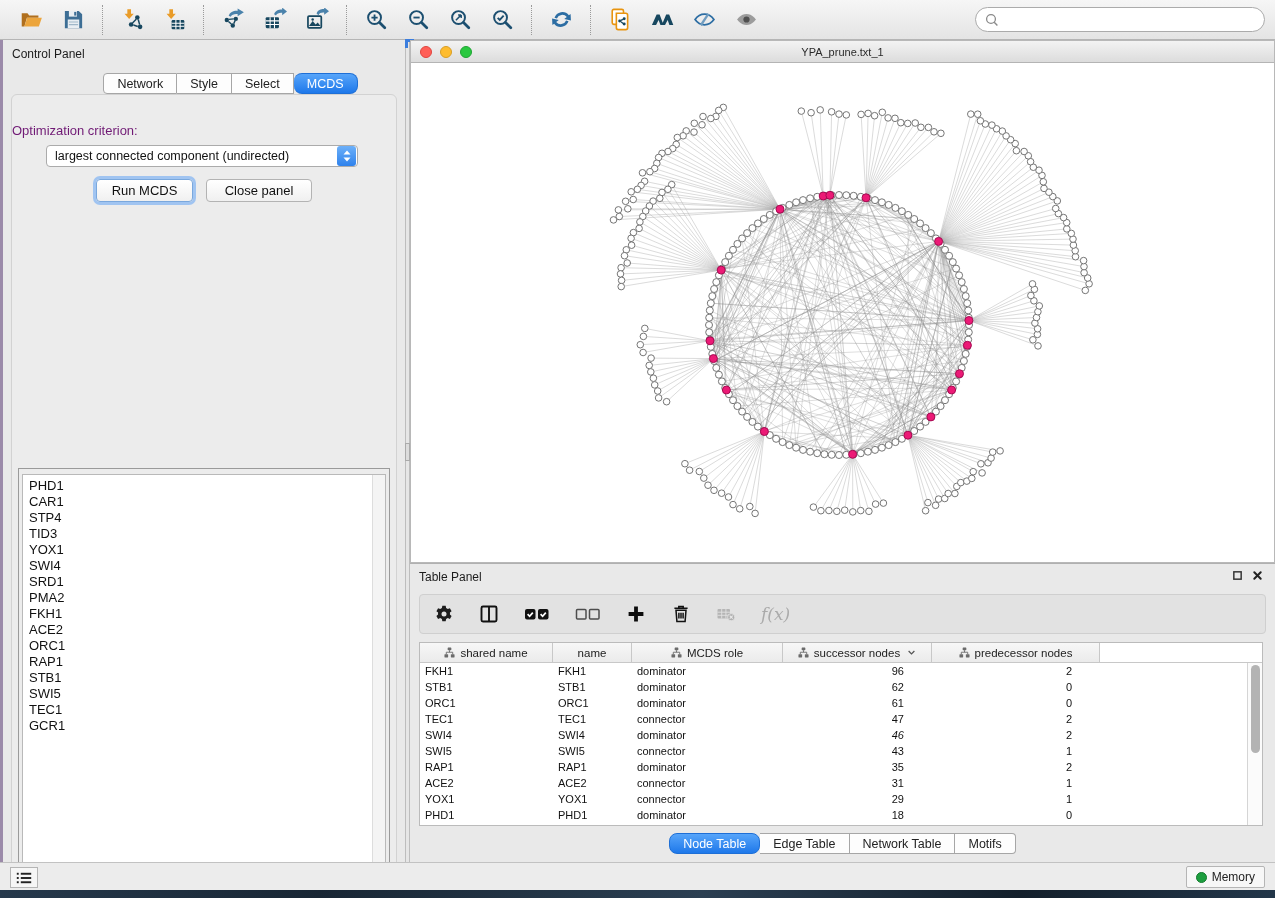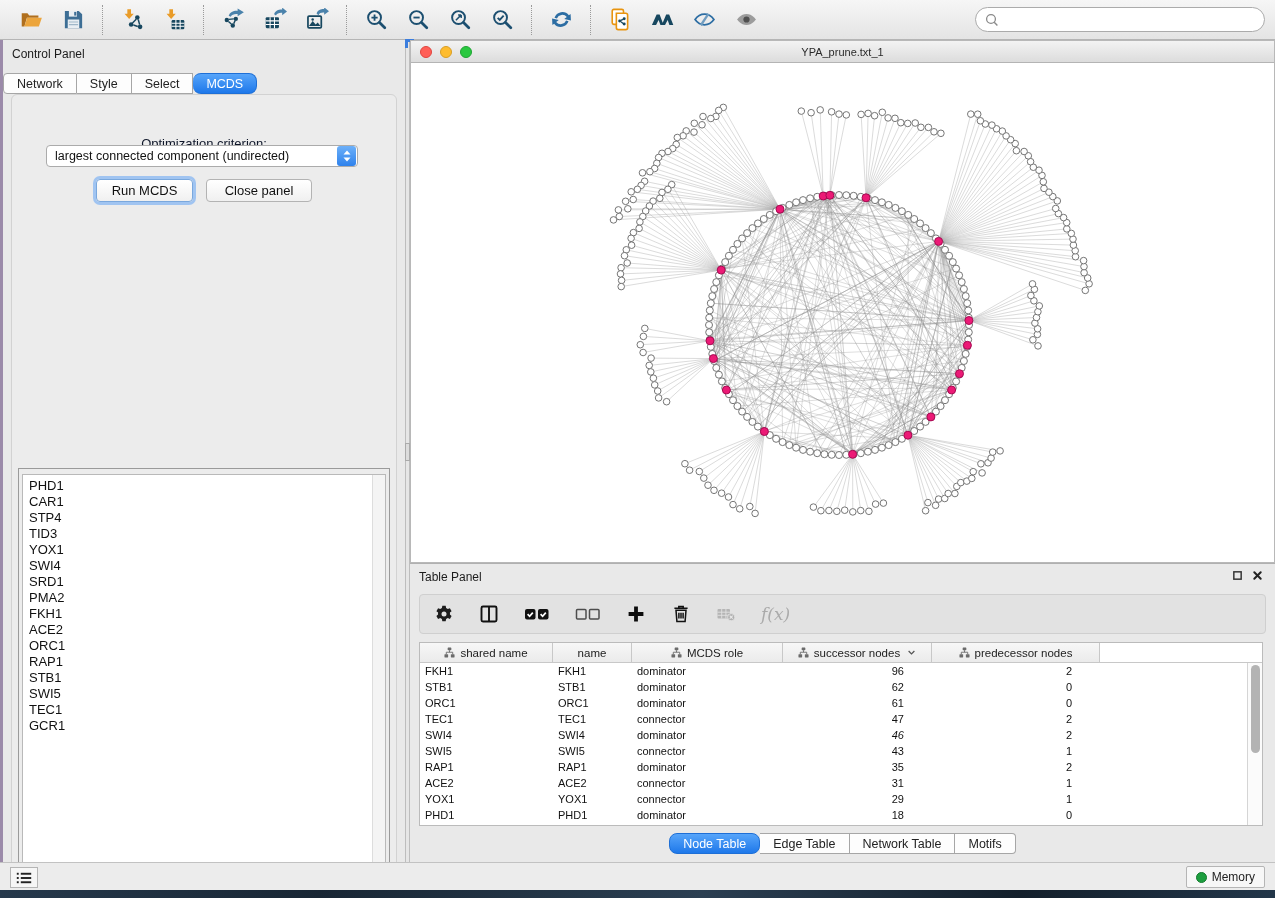--- a/index.html
+++ b/index.html
@@ -30,29 +30,29 @@
   .memory-btn { position:absolute; right:10px; top:3px; height:22px; background:#f7f7f7; border:1px solid #b5b5b5;
     border-radius:2px; display:flex; align-items:center; gap:5px; padding:0 9px; font-size:12px; }
   .memory-dot { width:11px; height:11px; border-radius:50%; background:#1d9e3f; border:1px solid #117a2c; }
 
   
   .control-panel { position:absolute; left:3px; top:40px; width:456px; height:822px; background:#e9e9e9; border-right:1px solid #ababab; }
   .cp-header { position:absolute; left:0; top:0; width:100%; height:28px; display:flex; align-items:center; }
   .panel-title { font-size:12px; color:#1c1c1c; padding-left:9px; }
   .win-icons { margin-left:auto; display:flex; gap:9px; padding-right:12px; }
   .win-icons svg { width:11px; height:11px; }
-  .cp-tabs { position:absolute; left:0; top:33px; width:100%; display:flex; }
+  .cp-tabs { position:absolute; left:0; top:33px; width:100%; display:flex; justify-content:center; }
   .seg-tab { height:21px; padding:0 13px; display:flex; align-items:center; background:#fdfdfd; border:1px solid #a6a6a6;
     border-left:none; font-size:12.5px; color:#222; }
   .seg-tab:first-child { border-left:1px solid #a6a6a6; border-radius:4px 0 0 4px; }
   .seg-tab:last-child { border-radius:0 4px 4px 0; }
   .seg-tab.active { background:linear-gradient(#57a5fa,#1e78ea); color:#fff; border-color:#1e6fd6; border-radius:8px; }
   .cp-content { position:absolute; left:8px; top:54px; width:386px; height:794px; background:#ececec;
     border:1px solid #d2d2d2; border-radius:6px; }
-  .opt-label { position:absolute; top:41px; width:100%; text-align:center; font-size:13px; color:#0f172a; }
+  .opt-label { position:absolute; top:28px; width:100%; font-size:13px; color:#701a75; }
   .dropdown { position:absolute; left:34px; top:50px; width:312px; height:22px; background:#fff; border:1px solid #ababab;
     border-radius:4px; display:flex; align-items:center; }
   .dropdown-value { flex:1; padding-left:8px; font-size:12.5px; color:#111; }
   .dropdown-spinner { width:19px; height:20px; margin-right:1px; border-radius:3px; background:linear-gradient(#6cb0f9,#2f82ec);
     display:flex; align-items:center; justify-content:center; }
   .dropdown-spinner svg { width:10px; height:14px; }
   .btn { position:absolute; top:84px; height:23px; background:linear-gradient(#ffffff,#f0f0f0); border:1px solid #b3b3b3;
     border-radius:4px; font-size:13px; color:#111; display:flex; align-items:center; justify-content:center; }
   .btn.run { left:84px; width:97px; box-shadow:0 0 0 3px rgba(110,170,245,.6); border-color:#7aa8dd; }
   .btn.closep { left:194px; width:106px; }

